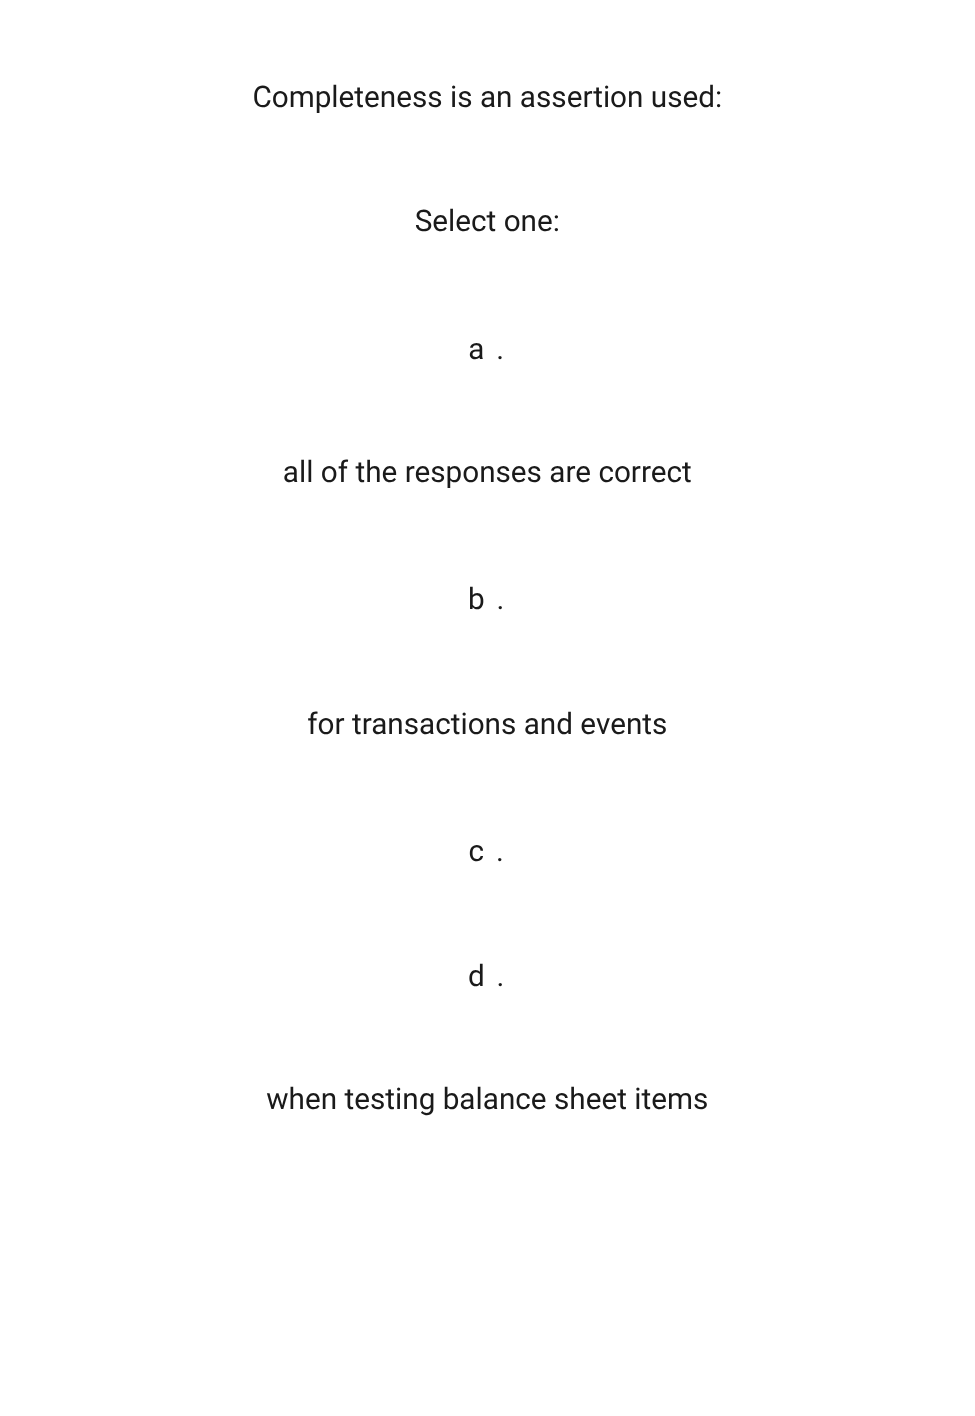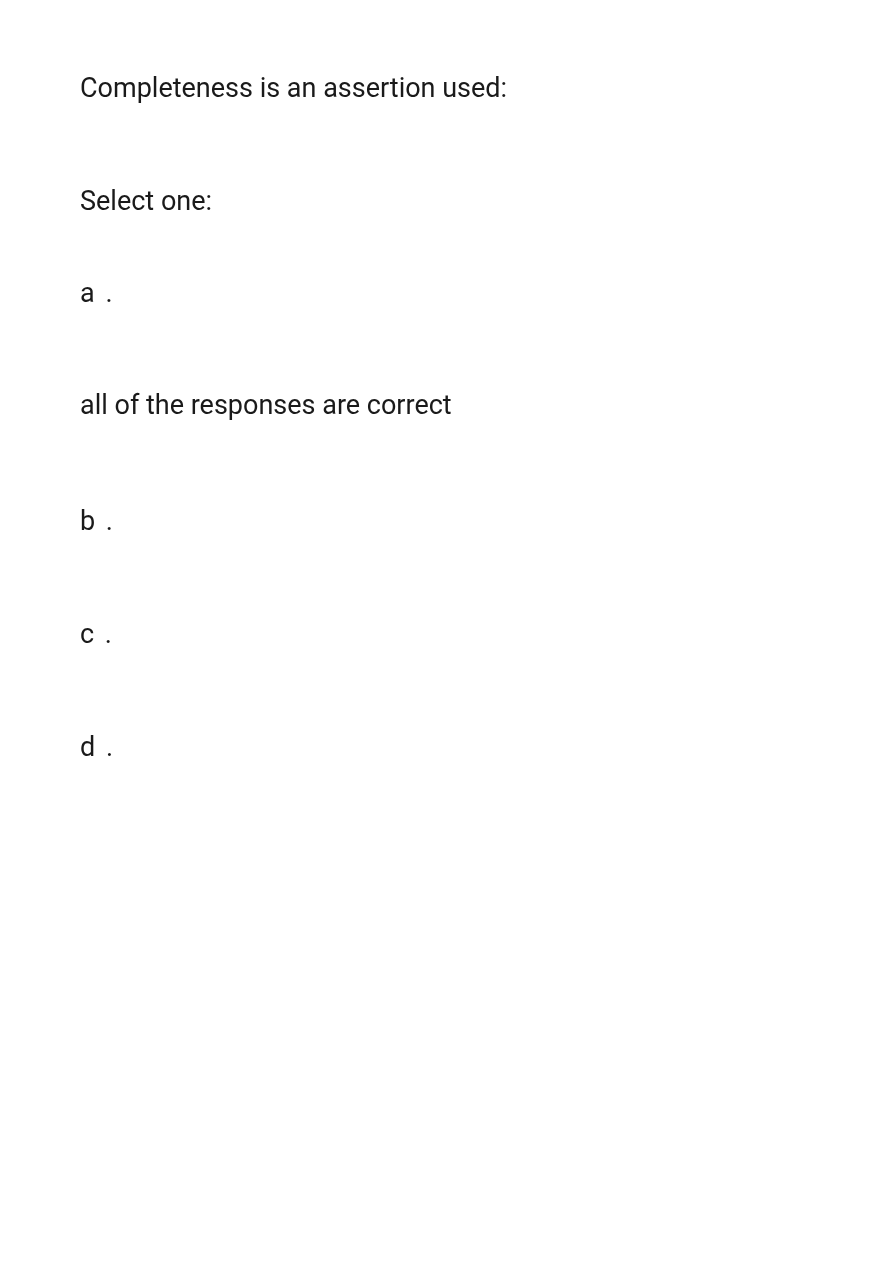--- a/index.html
+++ b/index.html
@@ -1,34 +1,35 @@
 <!DOCTYPE html>
 <html><head>
   <meta charset="utf-8">
   <style>
     * {
       margin: 0;
       padding: 0;
       box-sizing: border-box;
+      text-align: center;
     }
     body {
       width: 886px;
       height: 1287px;
       background: #ffffff;
       font-family: -apple-system, BlinkMacSystemFont, "Segoe UI", Roboto, "Helvetica Neue", Arial, sans-serif;
       color: #1a1a1a;
       padding: 70px 80px;
       font-size: 27px;
       line-height: 1.4;
     }
     .question-text {
       margin-bottom: 75px;
     }
     .select-prompt {
-      margin-bottom: 54px;
+      margin-bottom: 78px;
     }
     .option-block {
       margin-bottom: 0;
     }
     .option-letter {
       letter-spacing: 2px;
       margin-bottom: 75px;
     }
     .option-text {
       margin-bottom: 78px;
@@ -45,21 +46,23 @@
 
 <div class="select-prompt">Select one:</div>
 
 <div class="option-block">
   <div class="option-letter">a .</div>
   <div class="option-text">all of the responses are correct</div>
 </div>
 
 <div class="option-block">
   <div class="option-letter">b .</div>
+  <div class="option-text">for transactions and events</div>
 </div>
 
 <div class="option-block">
   <div class="option-letter">c .</div>
 </div>
 
 <div class="option-block">
   <div class="option-letter">d .</div>
+  <div class="option-text">when testing balance sheet items</div>
 </div>
 
 </body></html>

